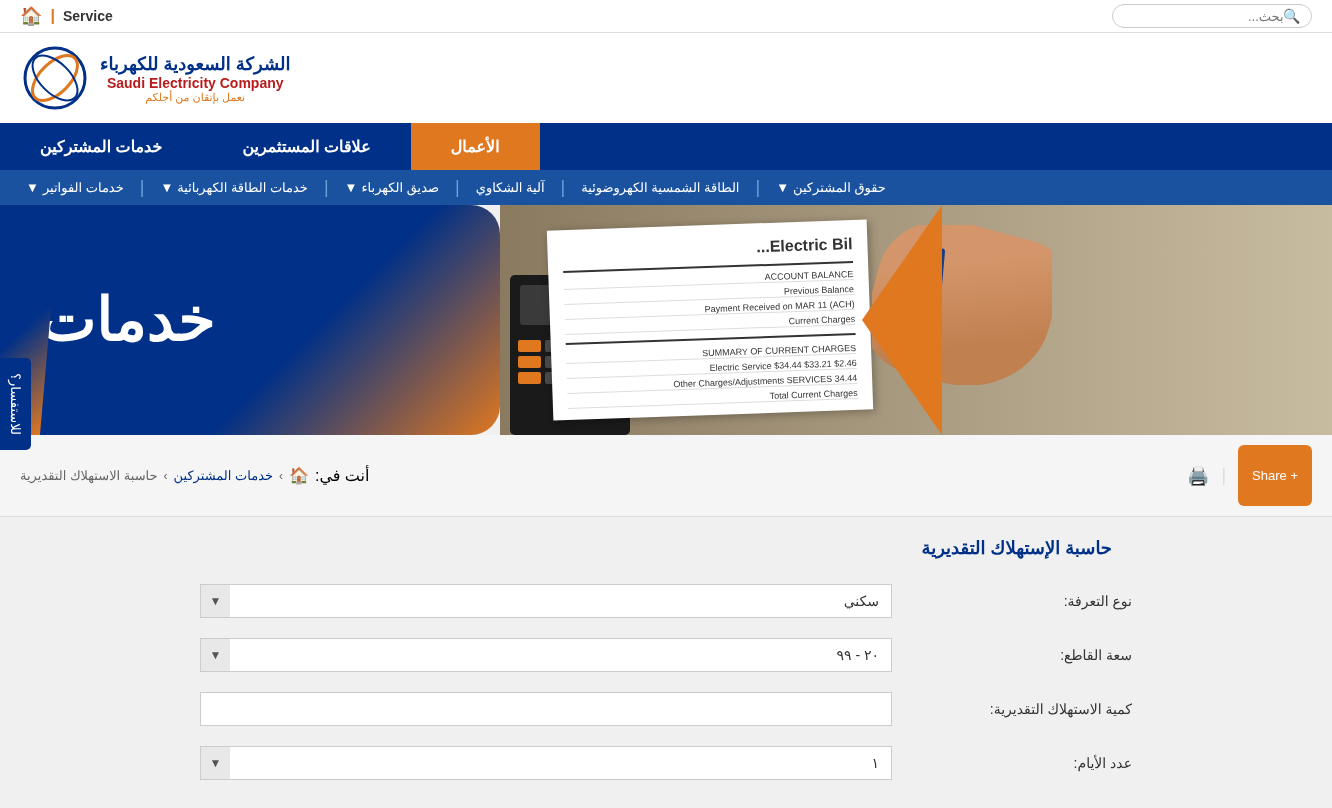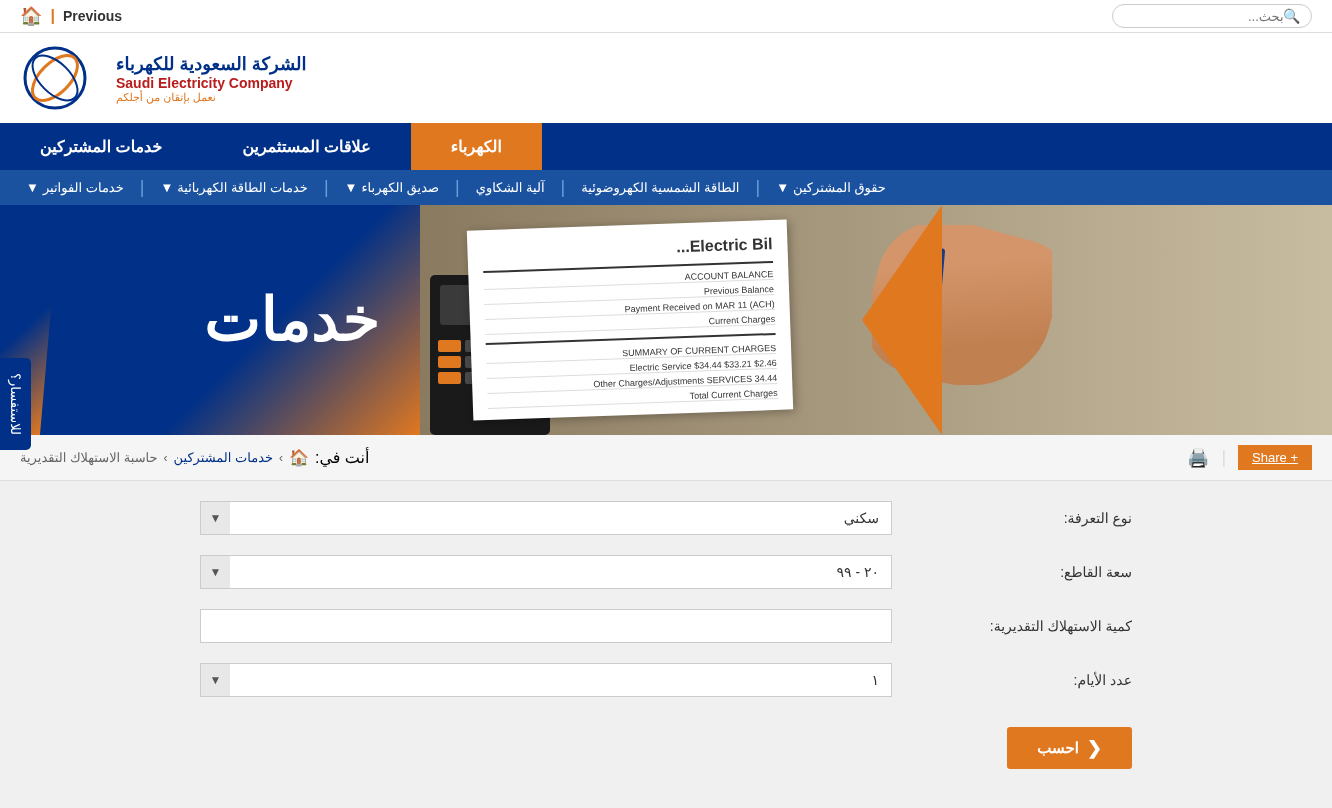--- a/index.html
+++ b/index.html
@@ -51,21 +51,21 @@
       align-items: center;
       justify-content: flex-end;
       padding: 10px 20px;
       background: #fff;
     }
     .logo-container {
       display: flex;
       align-items: center;
       gap: 10px;
     }
-    .logo-text { text-align: left; margin-left: 16px; }
+    .logo-text { text-align: center; }
     .logo-text .arabic { font-size: 18px; color: #003087; font-weight: bold; }
     .logo-text .english { font-size: 14px; color: #b91c1c; font-weight: bold; }
     .logo-text .tagline { font-size: 11px; color: #E07820; }
     .logo-circle {
       width: 70px; height: 70px;
       position: relative;
     }
     .logo-circle svg { width: 70px; height: 70px; }
 
     
@@ -145,28 +145,29 @@
     .calculator-bg {
       position: absolute;
       left: 10px;
       bottom: 0;
       width: 120px;
       height: 160px;
       background: #2a2a2a;
       border-radius: 5px;
     }
     .hero-text-panel {
-      width: 420px;
+      width: 500px;
       background: linear-gradient(135deg, #003087 60%, #E07820 100%);
       display: flex;
       flex-direction: column;
-      align-items: flex-start;
+      align-items: flex-end;
       justify-content: center;
       padding: 30px 40px;
       position: relative;
+      border-radius: 29px;
     }
     .hero-text-panel::before {
       content: '';
       position: absolute;
       left: -50px;
       top: 0;
       bottom: 0;
       width: 100px;
       background: inherit;
       transform: skewX(-5deg);
@@ -222,28 +223,27 @@
     .breadcrumb .current { color: #666; font-size: 13px; }
     .share-print {
       display: flex;
       align-items: center;
       gap: 12px;
     }
     .share-btn {
       background: #E07820;
       color: #fff;
       border: none;
-      padding: 5px 14px;
-      border-radius: 0;
+      padding: 23px 14px;
+      border-radius: 6px;
       font-size: 13px;
       cursor: pointer;
       display: flex;
       align-items: center;
       gap: 5px;
-      text-decoration: underline;
     }
     .print-icon { color: #555; font-size: 18px; cursor: pointer; }
     .print-separator { color: #ddd; font-size: 18px; }
 
     
     .main-content {
       background: #f0f0f0;
       padding: 20px 200px 40px 200px;
     }
     .page-title {
@@ -344,21 +344,21 @@
 <div class="inquiry-tab">للاستفسار؟</div>
 
 <div class="top-bar">
   <div class="top-bar-left">
     <div class="search-bar">
       <span class="search-icon">🔍</span>
       <input type="text" placeholder="بحث..." style="">
     </div>
   </div>
   <div style="display:flex;align-items:center;gap:4px;">
-    <span class="lang-text">Previous</span>
+    <span class="lang-text">Service</span>
     <span class="lang-separator">|</span>
     <span class="home-icon-top">🏠</span>
   </div>
 </div>
 
 <div class="logo-area">
   <div class="logo-container">
     <div class="logo-text">
       <div class="arabic">الشركة السعودية للكهرباء</div>
       <div class="english">Saudi Electricity Company</div>
@@ -370,21 +370,21 @@
         <ellipse cx="35" cy="35" rx="15" ry="28" fill="none" stroke="#E07820" stroke-width="3" transform="rotate(45 35 35)"></ellipse>
         <ellipse cx="35" cy="35" rx="15" ry="28" fill="none" stroke="#003087" stroke-width="2" transform="rotate(-45 35 35)"></ellipse>
       </svg>
     </div>
   </div>
 </div>
 
 <nav class="main-nav">
   <div class="nav-item">خدمات المشتركين</div>
   <div class="nav-item">علاقات المستثمرين</div>
-  <div class="nav-item active">الكهرباء</div>
+  <div class="nav-item active">الأعمال</div>
 </nav>
 
 <nav class="sub-nav">
   <div class="sub-item">
     <span>خدمات الفواتير</span>
     <span>▼</span>
   </div>
   <span class="separator">|</span>
   <div class="sub-item">
     <span>خدمات الطاقة الكهربائية</span>
@@ -476,20 +476,21 @@
     <span>أنت في:</span>
     <span>🏠</span>
     <span class="sep">›</span>
     <a>خدمات المشتركين</a>
     <span class="sep">›</span>
     <span class="current">حاسبة الاستهلاك التقديرية</span>
   </div>
 </div>
 
 <div class="main-content">
+  <div class="page-title">حاسبة الإستهلاك التقديرية</div>
 
   <div class="form-section">
 
     <div class="form-row">
       <div class="form-label">نوع التعرفة:</div>
       <div class="form-control-wrapper">
         <div class="form-select-wrapper">
           <select>
             <option>سكني</option>
             <option>تجاري</option>

